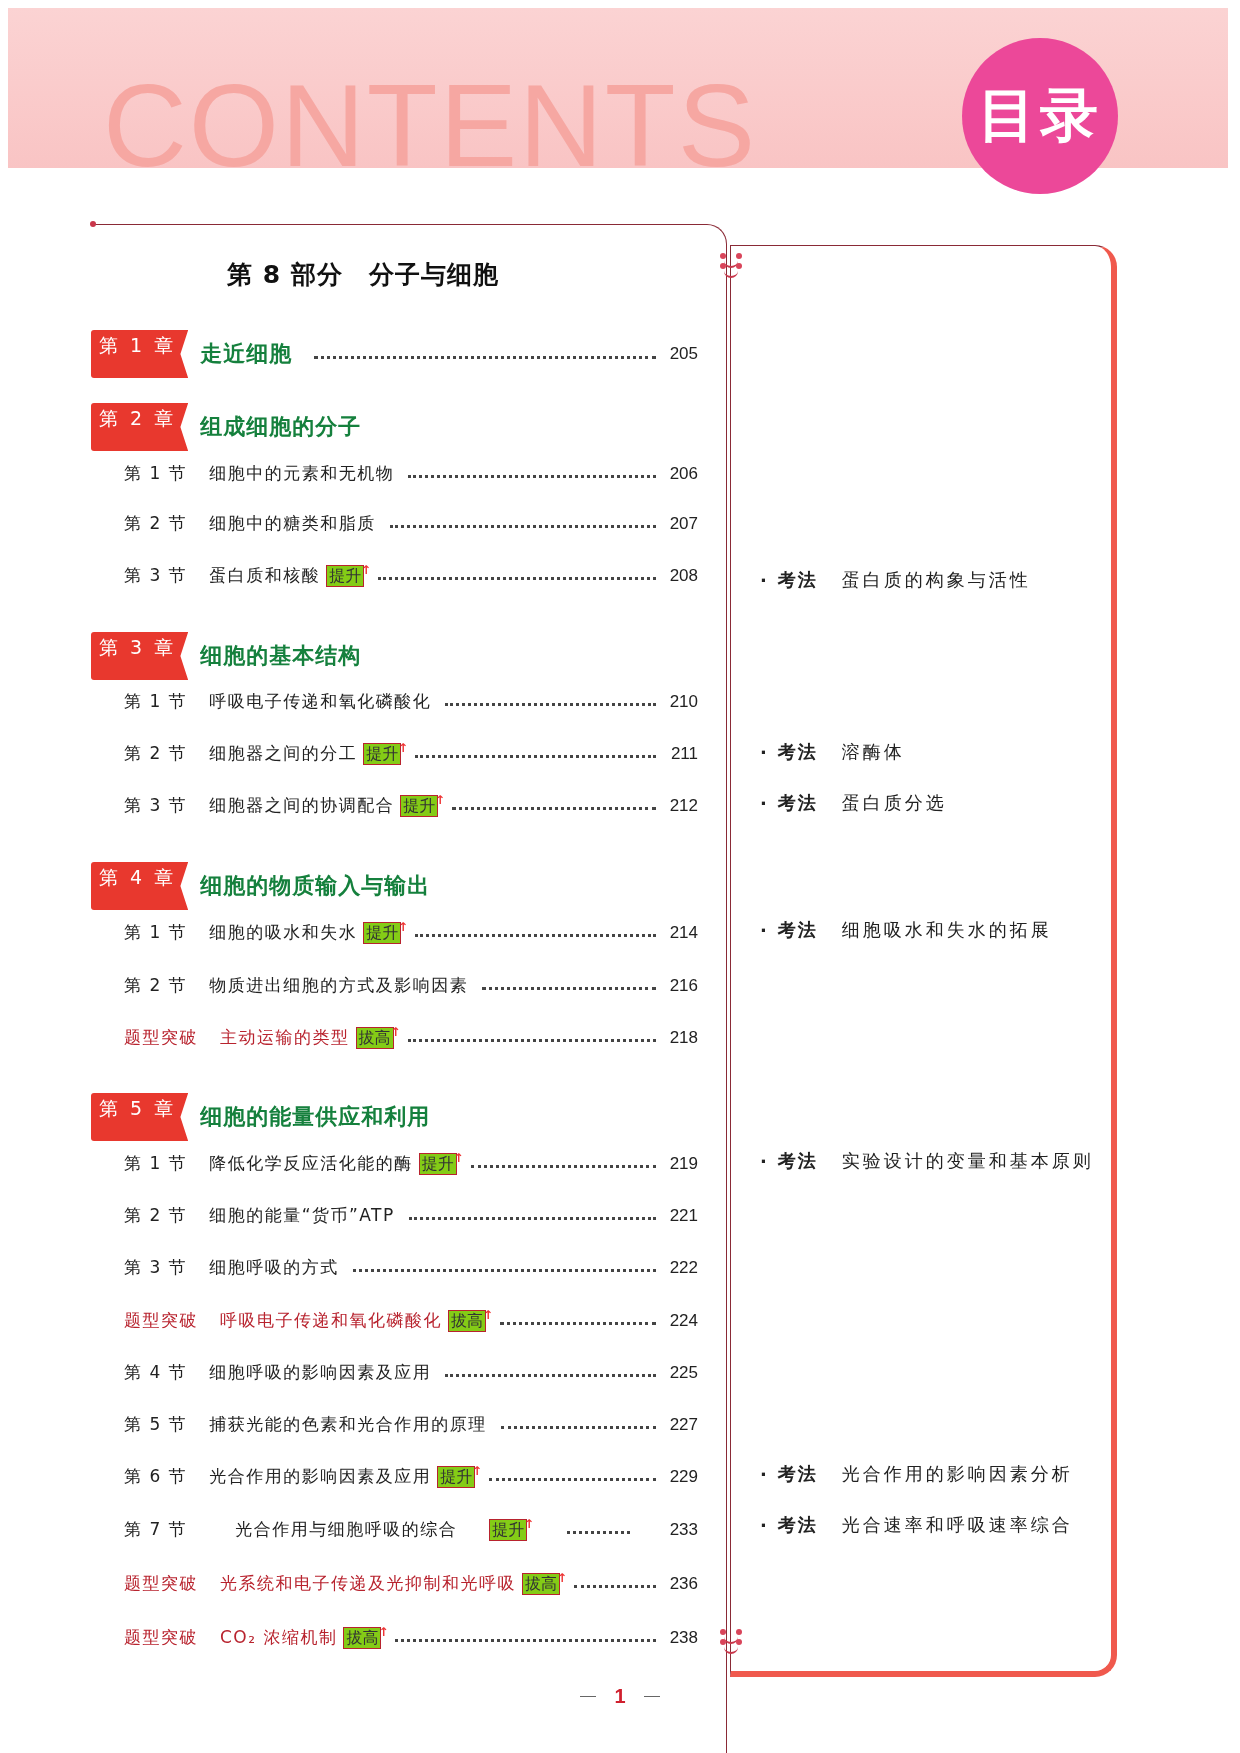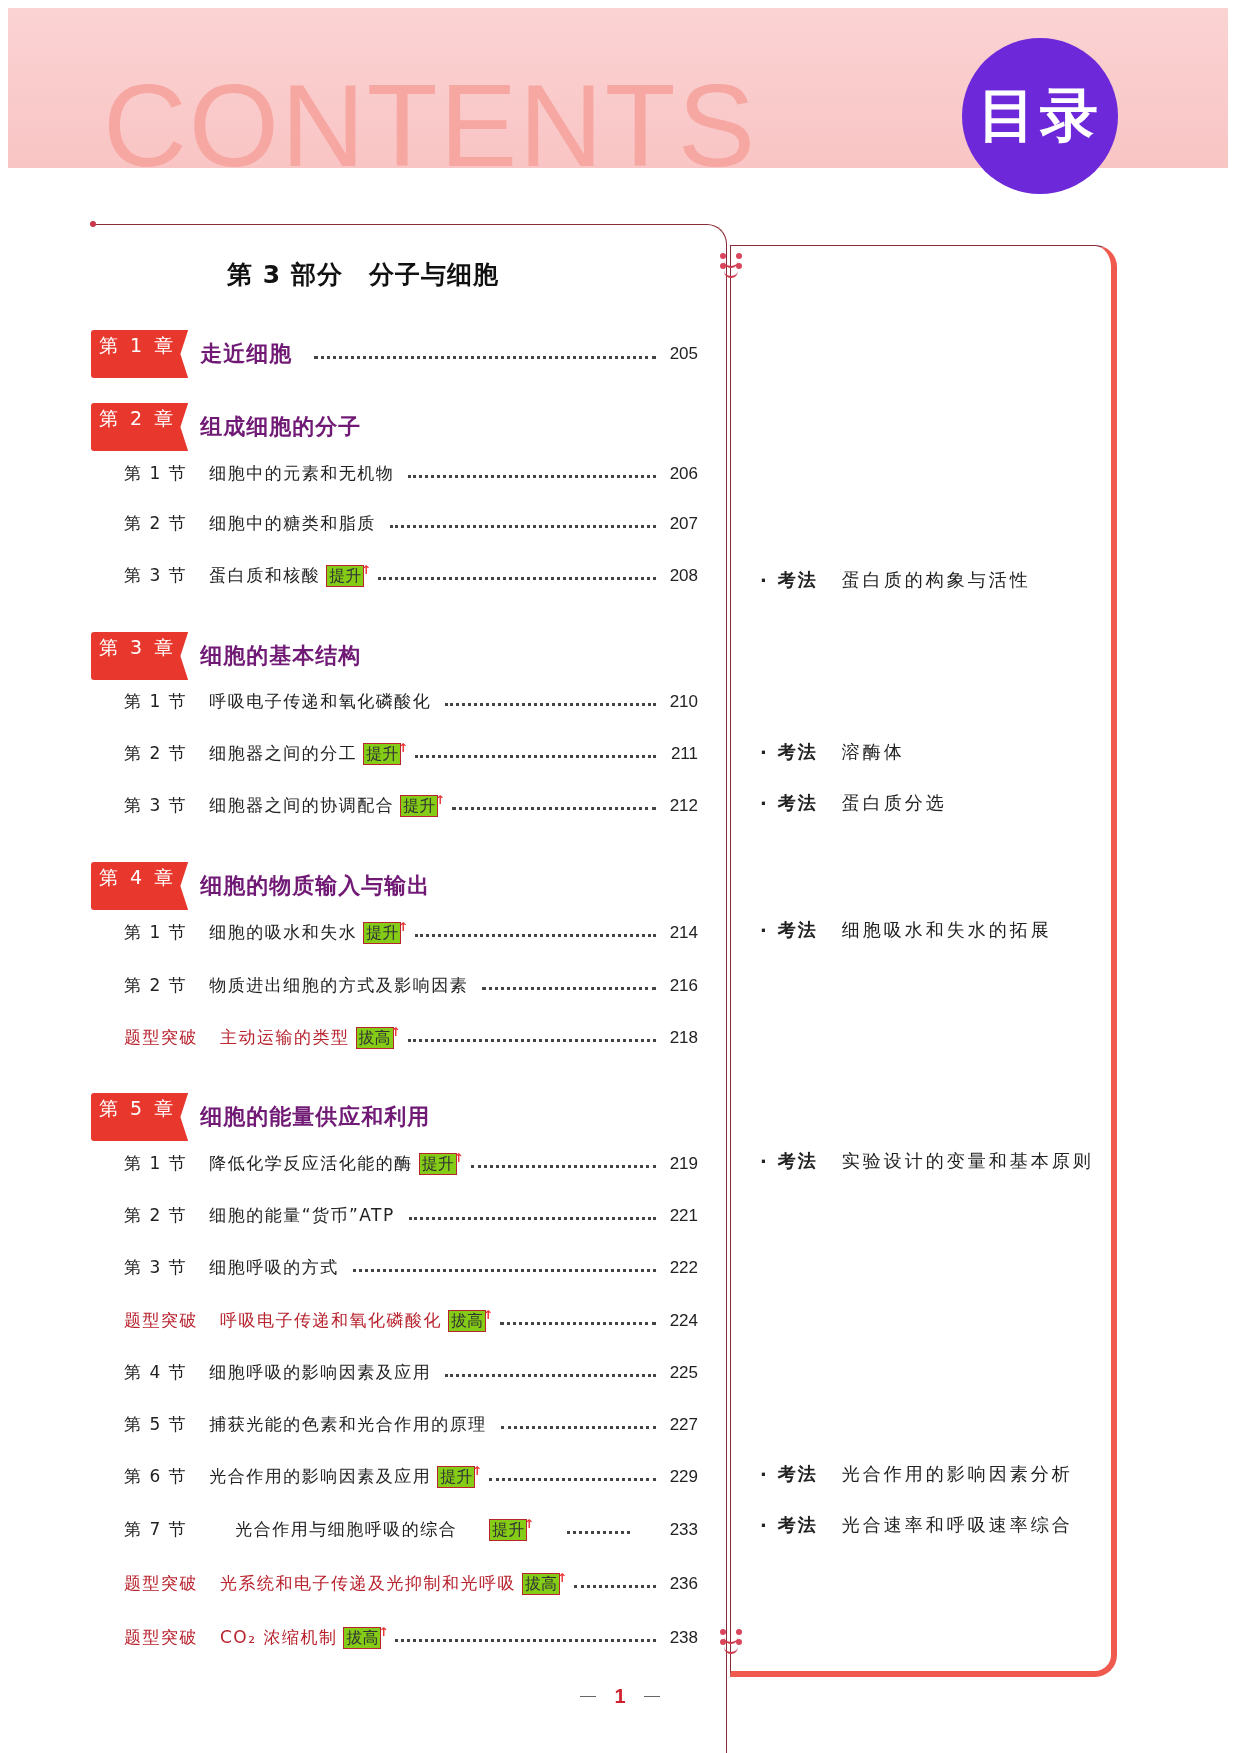--- a/index.html
+++ b/index.html
@@ -3,36 +3,36 @@
 <meta charset="utf-8">
 <style>
   html, body { margin:0; padding:0; }
   body { width:1240px; height:1753px; background:#ffffff; position:relative; overflow:hidden;
          font-family:"DejaVu Sans","Liberation Sans",sans-serif; color:#222; }
   .banner { position:absolute; left:8px; top:8px; width:1220px; height:160px;
             background:linear-gradient(180deg,#fbd3d3 0%,#f9c4c4 100%); }
   .banner-word { position:absolute; left:95px; top:60px; font-family:Liberation Sans, sans-serif;
                  font-size:116px; letter-spacing:2px; color:#f6a7a2; font-weight:normal; line-height:1; }
   .badge-circle { position:absolute; left:962px; top:38px; width:156px; height:156px; border-radius:50%;
-                  background:#6d28d9; color:#fff; display:flex; align-items:center; justify-content:center;
+                  background:#ec4899; color:#fff; display:flex; align-items:center; justify-content:center;
                   font-size:58px; font-weight:bold; letter-spacing:4px; }
   .left-frame { position:absolute; left:92px; top:224px; width:634px; height:1540px;
                 border-top:1.5px solid #8a2a36; border-right:1.5px solid #8a2a36; border-top-right-radius:20px; }
   .left-dot { position:absolute; left:90px; top:221px; width:6px; height:6px; border-radius:50%; background:#c9364a; }
   .right-frame { position:absolute; left:730px; top:245px; width:380px; height:1425px;
                  border-top:1.5px solid #8a2a36; border-left:1.5px solid #8a2a36;
                  border-right:6px solid #f0594d; border-bottom:6px solid #f0594d; border-top-right-radius:22px; border-bottom-right-radius:22px; }
   .ring { position:absolute; width:14px; height:10px; border-bottom:2.5px solid #c9364a; border-radius:0 0 10px 10px; }
   .ring::before, .ring::after { content:""; position:absolute; top:-3px; width:6px; height:6px; border-radius:50%; background:#d9455a; }
   .ring::before { left:-4px; } .ring::after { right:-4px; }
   .part-title { position:absolute; left:0; width:726px; top:258px; text-align:center; font-size:25px; font-weight:bold; color:#111; letter-spacing:1px; }
   .chapter { position:absolute; left:91px; display:flex; align-items:center; }
   .ch-tag { background:#e8382e; color:#fff; font-size:19px; padding:3px 12px 19px 8px; letter-spacing:3px;
             clip-path:polygon(0 0,100% 0,92% 50%,100% 100%,0 100%); border-radius:3px 0 0 3px; }
-  .ch-title { font-size:22px; font-weight:bold; margin-left:12px; color:#701a75; letter-spacing:1px; }
+  .ch-title { font-size:22px; font-weight:bold; margin-left:12px; color:#15803d; letter-spacing:1px; }
   .row { position:absolute; left:124px; width:574px; display:flex; align-items:center; font-size:17px; letter-spacing:1.5px; color:#222; }
   .row.red { color:#b8232e; }
   .row .sec { white-space:nowrap; margin-right:22px; }
   .row .ttl { white-space:nowrap; }
   .tag { display:inline-block; border:1.5px solid #b8232e; background:#84cc16; color:#333; font-size:16px; padding:0 2px;
          margin-left:6px; position:relative; letter-spacing:0; line-height:20px; }
   .tag::after { content:"\2191"; position:absolute; right:-8px; top:-6px; color:#e33; font-size:12px; font-weight:bold; }
   .leader { flex:1; border-bottom:3px dotted #444; margin:0 10px 0 14px; height:0; transform:translateY(3px); }
   .page { font-family:"Liberation Sans",sans-serif; font-size:17px; letter-spacing:0; min-width:32px; text-align:right; color:#222; }
   .note { position:absolute; left:760px; display:flex; align-items:center; font-size:18px; letter-spacing:3px; color:#222; }
@@ -51,21 +51,21 @@
 <div class="badge-circle">目录</div>
 
 <div class="left-frame"></div>
 <div class="left-dot"></div>
 <div class="right-frame"></div>
 <div class="ring" style="left:724px;top:256px;"></div>
 <div class="ring" style="left:724px;top:266px;"></div>
 <div class="ring" style="left:724px;top:1632px;"></div>
 <div class="ring" style="left:724px;top:1642px;"></div>
 
-<div class="part-title">第 3 部分　分子与细胞</div>
+<div class="part-title">第 8 部分　分子与细胞</div>
 
 <div class="chapter" style="top:330px;width:607px;">
   <span class="ch-tag">第 1 章</span>
   <span class="ch-title">走近细胞</span>
   <span class="leader" style="margin-left:22px;"></span>
   <span class="page">205</span>
 </div>
 
 <div class="chapter" style="top:403px;">
   <span class="ch-tag">第 2 章</span>

